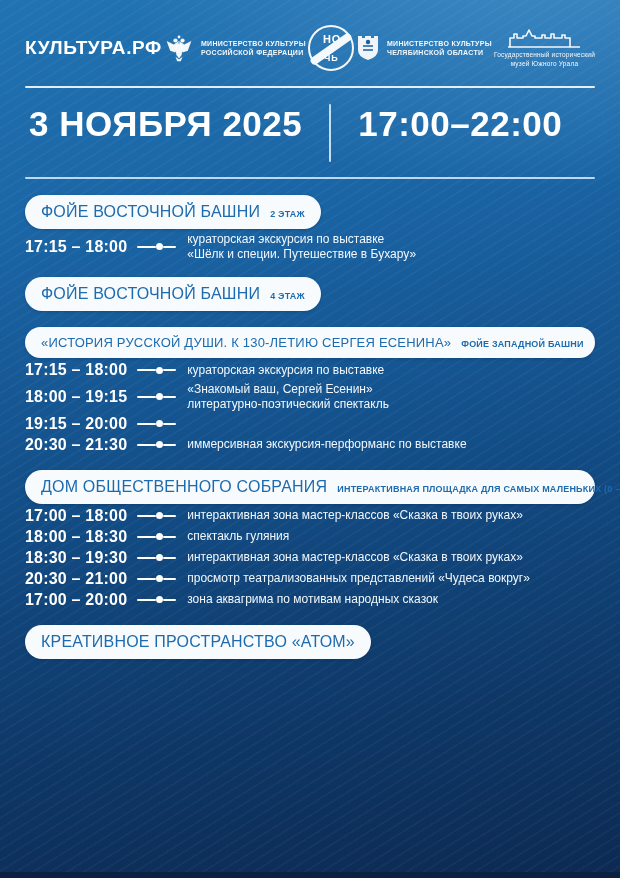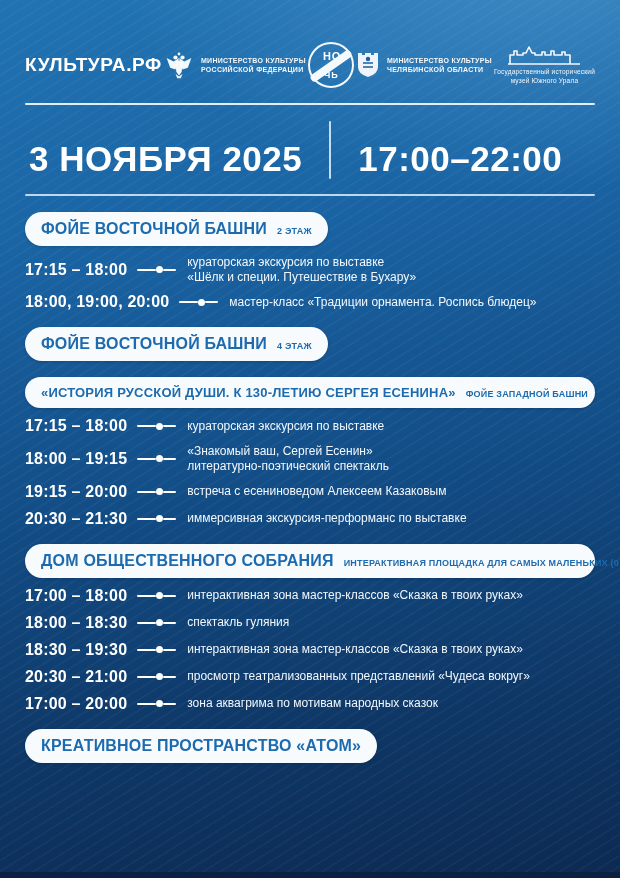--- a/index.html
+++ b/index.html
@@ -19,53 +19,53 @@
     position:absolute; inset:0; pointer-events:none;
     background: repeating-linear-gradient(148deg,
       rgba(255,255,255,.05) 0px, rgba(255,255,255,.05) 1.8px,
       rgba(255,255,255,0) 1.8px, rgba(255,255,255,0) 9px);
     opacity:.65;
   }
   .bottom-strip { position:absolute; left:0; right:0; bottom:0; height:6px; background:#0a2040; opacity:.9; }
   .content { position:relative; padding: 0 25px; }
 
   
-  .topbar { display:flex; align-items:center; justify-content:space-between; padding-top:22px; height:74px;margin-top:17px; }
+  .topbar { display:flex; align-items:center; justify-content:space-between; padding-top:22px; height:74px; }
   .logo-kultura { font-size:19px; font-weight:700; letter-spacing:.6px; white-space:nowrap; }
   .logo-group { display:flex; align-items:center; gap:7px; }
   .logo-lines { font-size:7px; font-weight:700; letter-spacing:.3px; line-height:1.35; text-transform:uppercase; opacity:.95; }
   .logo-stack { display:flex; flex-direction:column; align-items:center; gap:3px; }
   .logo-stack .logo-lines { text-align:center; font-size:6.5px; text-transform:none; font-weight:400; letter-spacing:.2px; }
   .night-logo { position:relative; width:46px; height:46px; border:2px solid rgba(255,255,255,.95); border-radius:50%; flex:0 0 auto; }
   .night-no { position:absolute; top:6px;  left:13px; font-size:11px; font-weight:700; letter-spacing:1px; }
   .night-ch { position:absolute; bottom:6px; left:14px; font-size:9px; font-weight:700; letter-spacing:1px; }
   .night-band { position:absolute; top:18px; left:-3px; width:48px; height:8px; background:#f4f9fd; border-radius:4px; transform:rotate(-35deg); }
   svg.glyph { display:block; }
 
   .rule { height:2px; background:rgba(255,255,255,.88); border-radius:1px; margin-top:12px; }
 
   
-  .banner { display:flex; align-items:flex-end; padding: 16px 4px 0 4px; }
+  .banner { display:flex; align-items:flex-start; padding: 16px 4px 0 4px; }
   .banner-date, .banner-time { font-size:35px; font-weight:700; letter-spacing:.5px; white-space:nowrap; }
   .vdiv { width:2px; height:58px; background:rgba(225,242,255,.85); margin:0 27px; border-radius:1px; }
   .rule2 { height:2px; background:rgba(225,242,255,.82); border-radius:1px; margin-top:15px; }
 
   
   .badge {
     display:inline-flex; align-items:baseline; gap:10px;
     background:#f8fbfd; color:#1d6bae;
     border-radius:17px; padding:8px 16px; margin-top:16px;
     max-width:100%;
     box-shadow: 0 1px 3px rgba(5,25,50,.25);
   }
-  .badge-title { font-weight:700; font-size:16px; letter-spacing:.2px; white-space:nowrap; }
+  .badge-title { font-weight:400; font-size:16px; letter-spacing:.2px; white-space:nowrap; }
   .badge--long .badge-title { font-size:13px; }
   .badge-sub { font-weight:700; font-size:9px; letter-spacing:.2px; white-space:nowrap; text-transform:uppercase;text-align:center; }
 
-  .event { display:flex; align-items:center; margin-top:9px; }
+  .event { display:flex; align-items:center; margin-top:3px; }
   .event-time { font-weight:700; font-size:16px; letter-spacing:.2px; white-space:nowrap; color:#fff; }
   .connector { display:flex; align-items:center; margin:0 11px 0 10px; flex:0 0 auto; }
   .connector .seg1 { width:19px; height:2px; background:#fff; border-radius:1px; }
   .connector .dot  { width:7px; height:7px; border-radius:50%; background:#fff; }
   .connector .seg2 { width:13px; height:2px; background:#fff; border-radius:1px; }
   .event-text { font-size:12px; line-height:1.22; color:#f2f8fd; }
 </style>
 </head>
 <body>
 
@@ -153,31 +153,20 @@
       <span class="seg1"></span>
                 <span class="dot"></span>
                 <span class="seg2"></span>
     </span>
     <span class="event-text">
                 <div>кураторская экскурсия по выставке</div>
                 <div>«Шёлк и специи. Путешествие в Бухару»</div>
               </span>
   </div>
 
-  <div class="event">
-    <span class="event-time">18:00, 19:00, 20:00</span>
-    <span class="connector">
-      <span class="seg1"></span>
-                <span class="dot"></span>
-                <span class="seg2"></span>
-    </span>
-    <span class="event-text">
-                <div>мастер-класс «Традиции орнамента. Роспись блюдец»</div>
-              </span>
-  </div>
 </div>
   </div>
 
   <div>
     <div class="badge">
       <span class="badge-title">ФОЙЕ ВОСТОЧНОЙ БАШНИ</span>
       <span class="badge-sub">4 ЭТАЖ</span>
     </div>
   </div>
 
@@ -212,23 +201,20 @@
               </span>
   </div>
 
   <div class="event">
     <span class="event-time">19:15 – 20:00</span>
     <span class="connector">
       <span class="seg1"></span>
                 <span class="dot"></span>
                 <span class="seg2"></span>
     </span>
-    <span class="event-text">
-                <div>встреча с есениноведом Алексеем Казаковым</div>
-              </span>
   </div>
 
   <div class="event">
     <span class="event-time">20:30 – 21:30</span>
     <span class="connector">
       <span class="seg1"></span>
                 <span class="dot"></span>
                 <span class="seg2"></span>
     </span>
     <span class="event-text">

